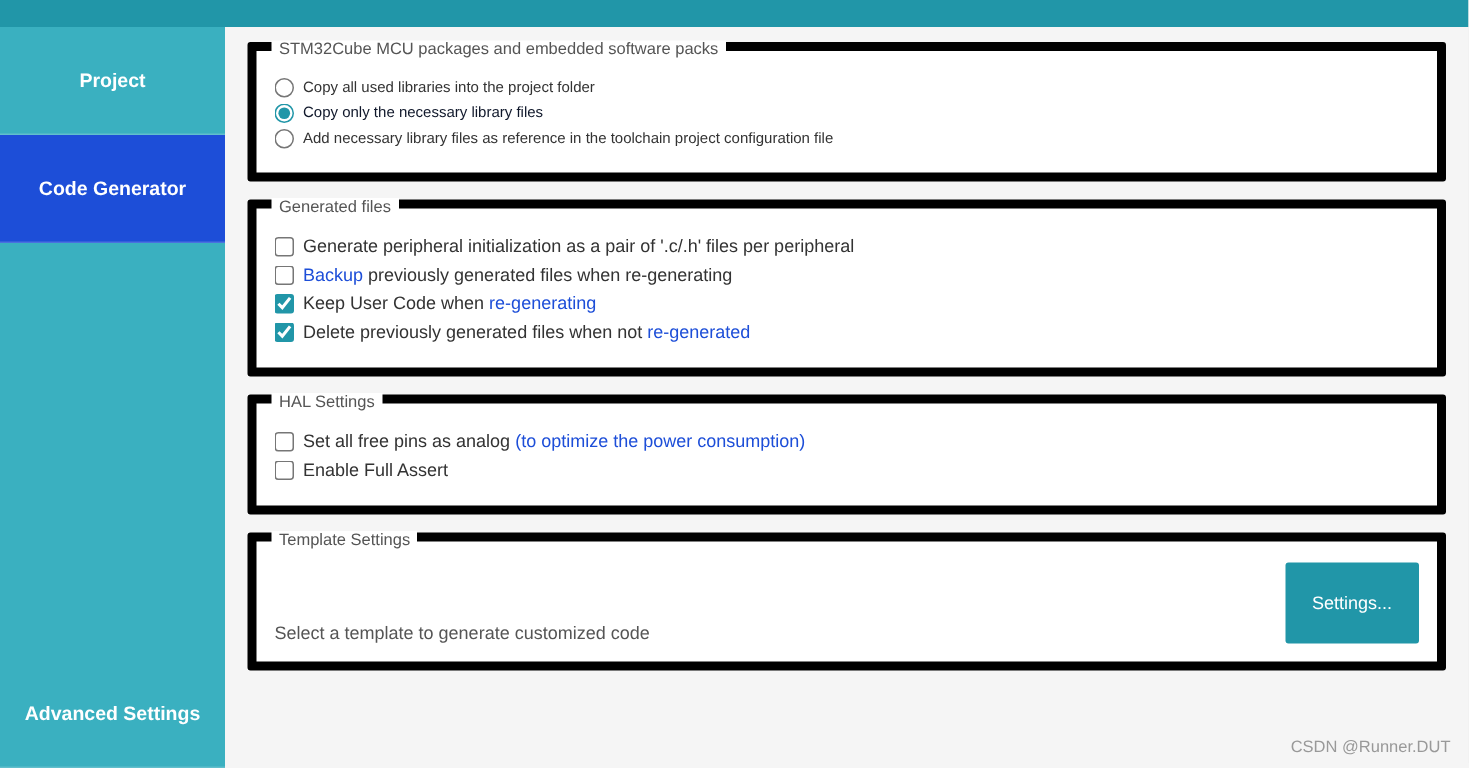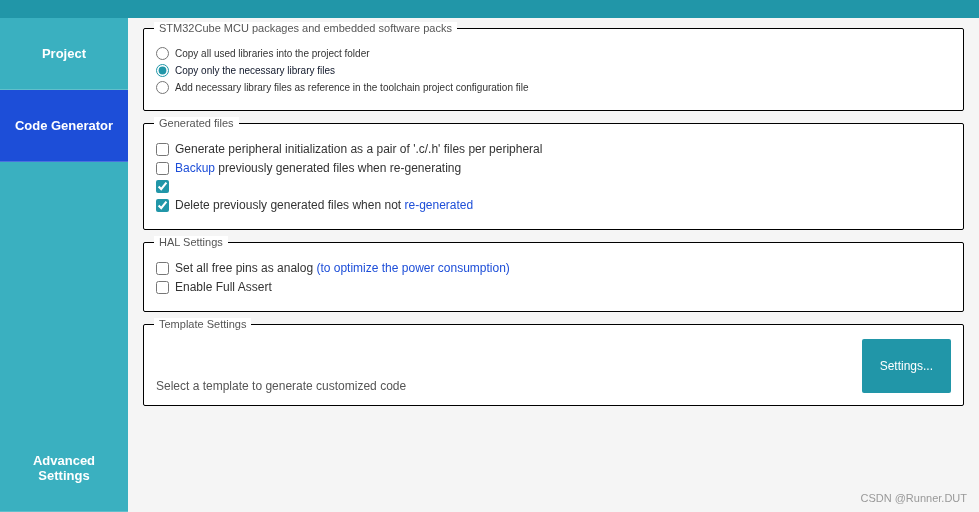--- a/index.html
+++ b/index.html
@@ -21,21 +21,21 @@
       align-items: center;
     }
 
     .main-layout {
       display: flex;
       flex: 1;
       overflow: hidden;
     }
 
     .sidebar {
-      width: 128px;
+      width: 150px;
       background: #3ab0c0;
       display: flex;
       flex-direction: column;
       color: white;
     }
 
     .sidebar-item {
       padding: 28px 10px;
       font-size: 13px;
       font-weight: bold;
@@ -54,21 +54,21 @@
     }
 
     .content {
       flex: 1;
       background: #f5f5f5;
       padding: 10px 15px;
       overflow-y: auto;
     }
 
     .section-box {
-      border: 1px solid #000000;
+      border: 6px solid #000000;
       border-radius: 2px;
       margin-bottom: 12px;
       background: white;
       padding: 10px 12px 12px;
       position: relative;
     }
 
     .section-legend {
       font-size: 11px;
       color: #555;
@@ -199,20 +199,21 @@
         <div class="checkbox-item">
           <input type="checkbox" id="chk1" style="">
           <label for="chk1">Generate peripheral initialization as a pair of '.c/.h' files per peripheral</label>
         </div>
         <div class="checkbox-item">
           <input type="checkbox" id="chk2" style="">
           <label for="chk2"><span class="highlight">Backup</span> previously generated files when re-generating</label>
         </div>
         <div class="checkbox-item">
           <input type="checkbox" id="chk3" checked="" style="">
+          <label for="chk3">Keep User Code when <span class="highlight">re-generating</span></label>
         </div>
         <div class="checkbox-item">
           <input type="checkbox" id="chk4" checked="" style="">
           <label for="chk4">Delete previously generated files when not <span class="highlight">re-generated</span></label>
         </div>
       </div>
     </div>
 
     <div class="section-box">
       <span class="section-legend">HAL Settings</span>

